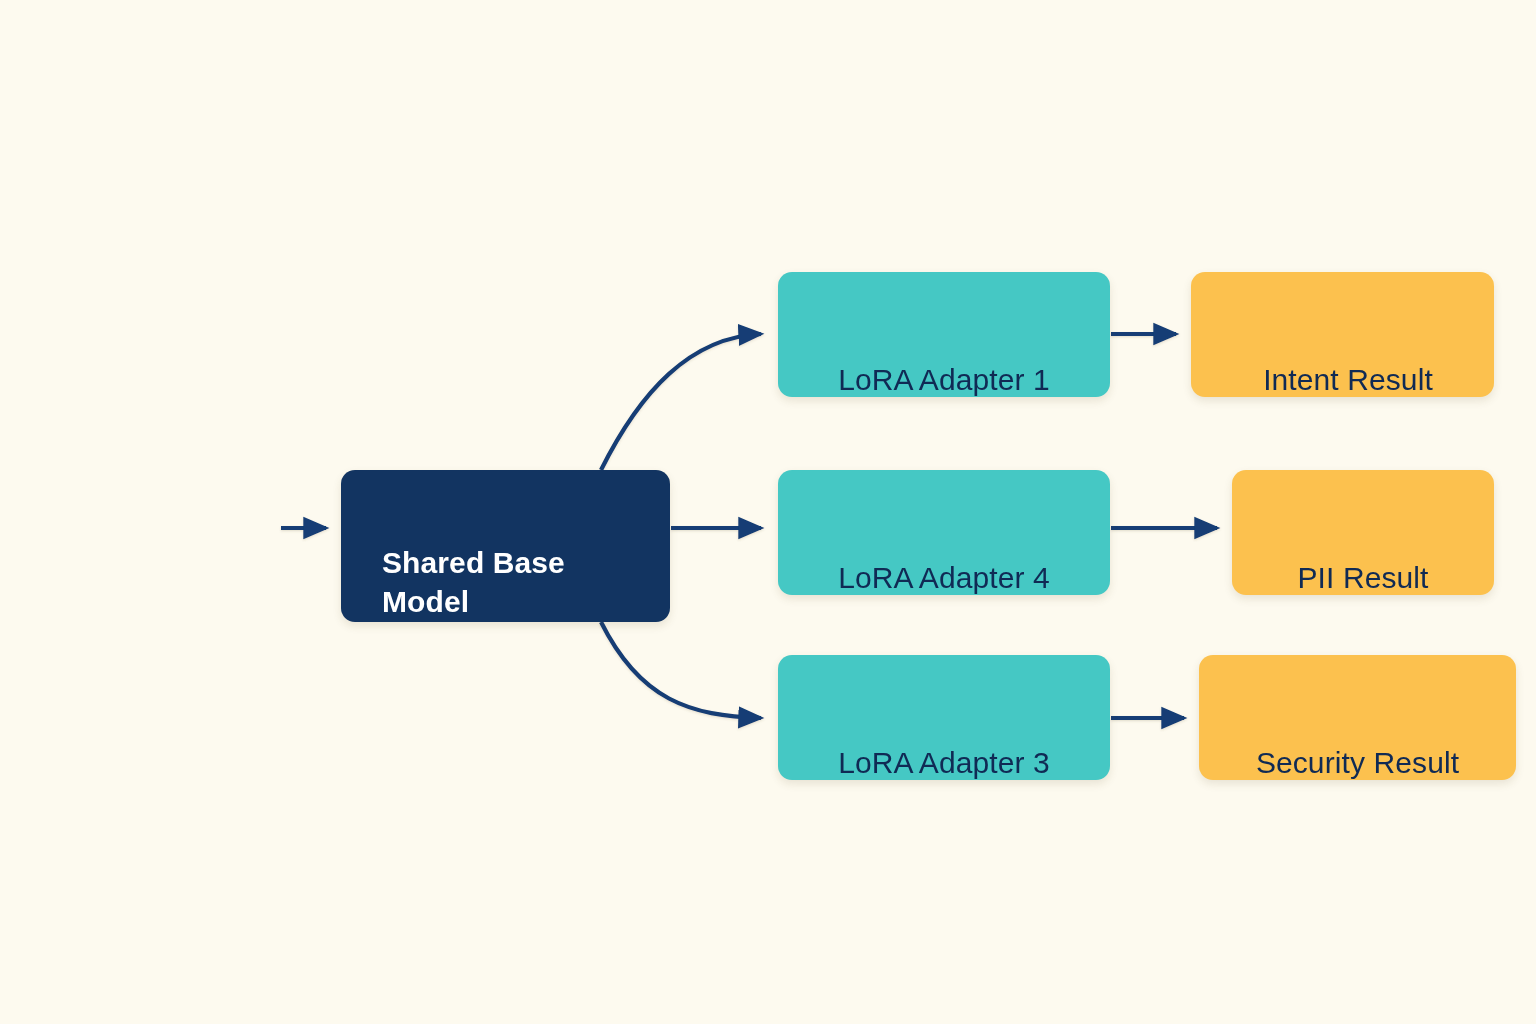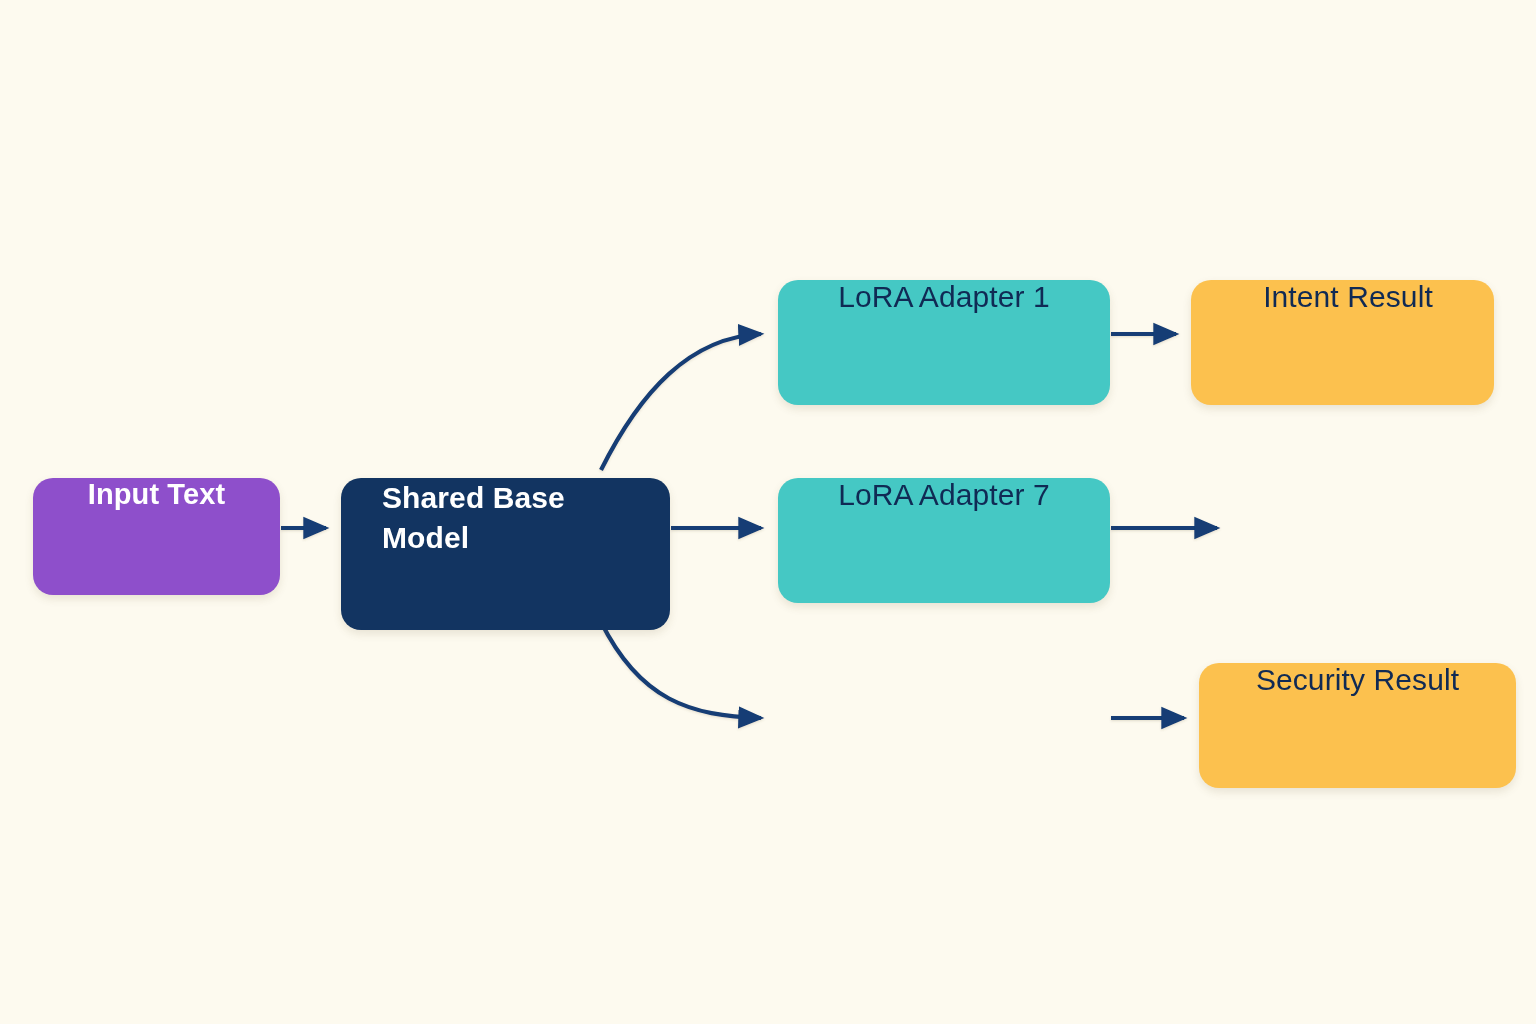--- a/index.html
+++ b/index.html
@@ -20,25 +20,24 @@
     left: 0;
     top: 0;
     width: 1536px;
     height: 1024px;
     pointer-events: none;
   }
   .node {
     position: absolute;
     box-sizing: border-box;
     display: flex;
-    align-items: flex-start;
-    border-radius: 20px;
+    align-items: flex-end;
+    border-radius: 14px;
     box-shadow: 0 4px 9px rgba(90, 75, 40, 0.13);
     letter-spacing: 0.1px;
-    margin-top: 8px;
   }
   .node .node-label {
     display: block;
     width: 100%;
     white-space: pre-line;
   }
   .node-input {
     left: 33px;  top: 470px;  width: 247px;  height: 117px;
     background: #8E4FCB;
     color: #FFFFFF;
@@ -122,36 +121,39 @@
       <path d="M 601 622 C 640 700 690 716 761 718" marker-end="url(#arrowhead)"></path>
 
       <path d="M 1111 334 L 1176 334" marker-end="url(#arrowhead)"></path>
 
       <path d="M 1111 528 L 1217 528" marker-end="url(#arrowhead)"></path>
 
       <path d="M 1111 718 L 1184 718" marker-end="url(#arrowhead)"></path>
     </g>
   </svg>
 
-  <div class="node node-input">
-    <span class="node-label">Input Text</span>
-  </div>
 
   <div class="node node-base">
     <span class="node-label">Shared Base
 Model</span>
   </div>
 
   <div class="node node-adapter adapter-1">
     <span class="node-label">LoRA Adapter 1</span>
   </div>
   <div class="node node-adapter adapter-2">
-    <span class="node-label">LoRA Adapter 7</span>
+    <span class="node-label">LoRA Adapter 4</span>
+  </div>
+  <div class="node node-adapter adapter-3">
+    <span class="node-label">LoRA Adapter 3</span>
   </div>
 
   <div class="node node-result result-1">
     <span class="node-label">Intent Result</span>
+  </div>
+  <div class="node node-result result-2">
+    <span class="node-label">PII Result</span>
   </div>
   <div class="node node-result result-3">
     <span class="node-label">Security Result</span>
   </div>
 
 </div>
 
 </body></html>

